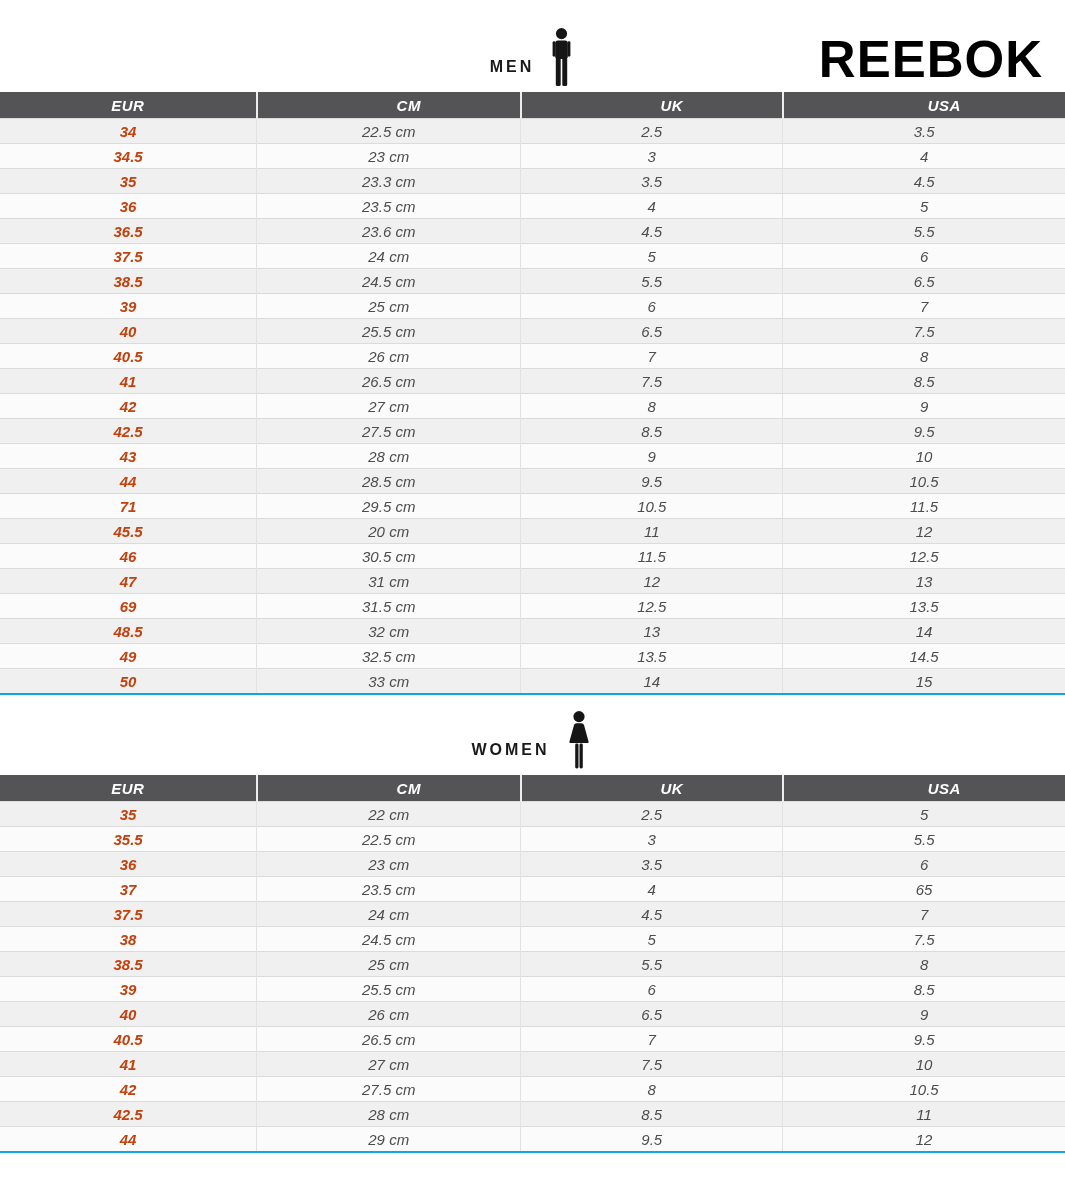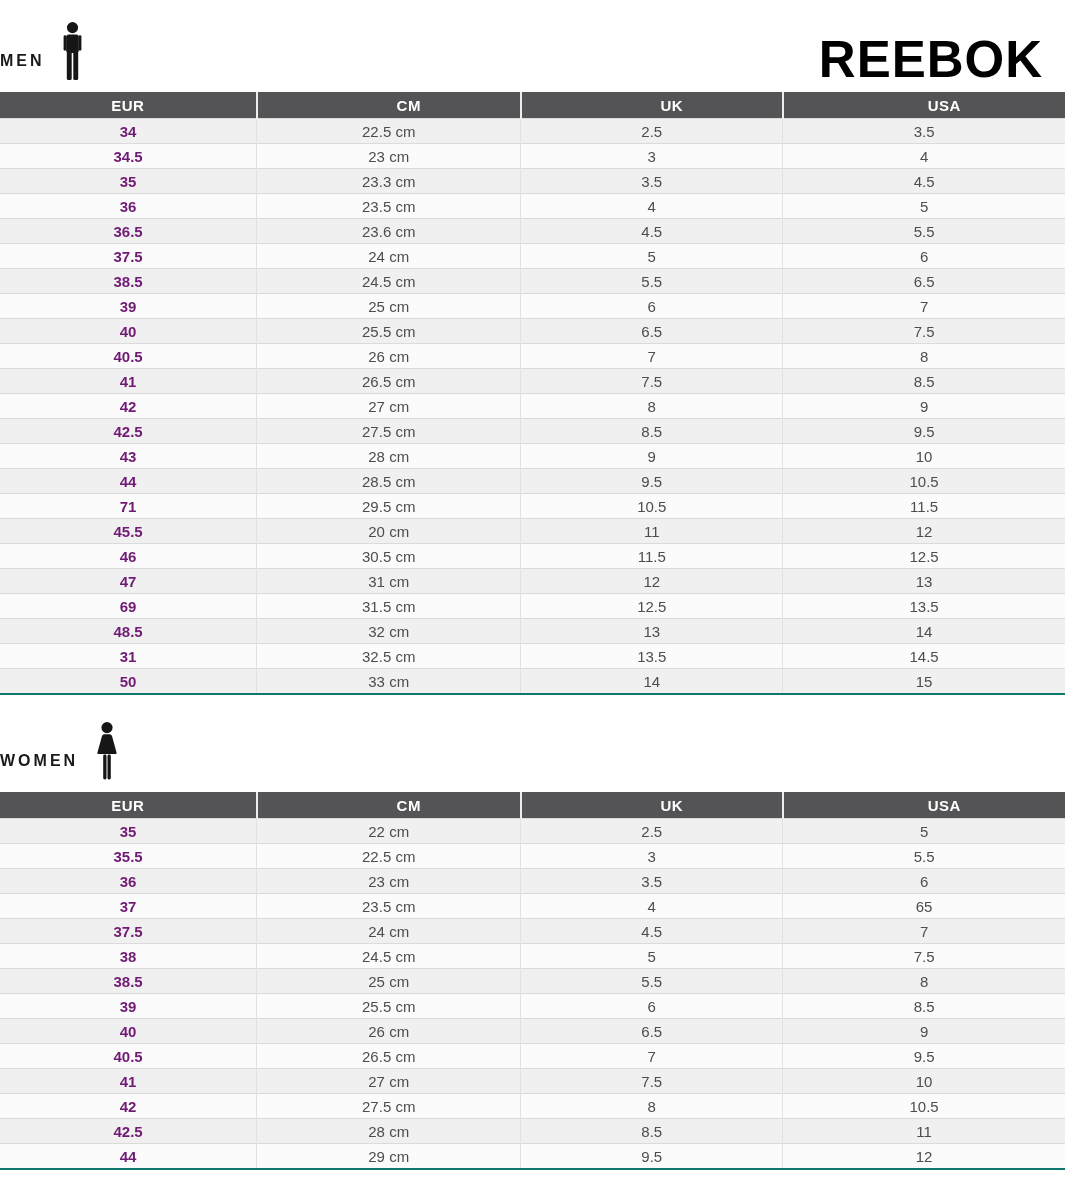--- a/index.html
+++ b/index.html
@@ -4,56 +4,57 @@
 <style>
   html,body { margin:0; padding:0; }
   body {
     width:1065px; height:1200px; background:#ffffff;
     font-family:"Liberation Sans", sans-serif;
     -webkit-font-smoothing:antialiased;
     overflow:hidden;
   }
   .band { position:relative; width:100%; }
   .band.top { height:92px; }
-  .band.mid { height:97px;border-radius:6px; }
+  .band.mid { height:80px;border-radius:6px; }
 
   .label-group {
     position:absolute; left:0; right:0; top:0; bottom:0;
-    display:flex; justify-content:flex-start; align-items:flex-end;
-    gap:14px; padding-bottom:6px; box-sizing:border-box;
+    display:flex; justify-content:center; align-items:flex-end;
+    gap:14px; padding-bottom:0; box-sizing:border-box;
   }
   .section-label {
     font-weight:bold; font-size:16px; letter-spacing:3px;
     color:#1a1a1a; margin-bottom:16px;
   }
   .figure-icon svg { display:block; fill:#161616; }
 
   .logo {
     position:absolute; top:18px; right:22px;
     font-size:51px; font-weight:900; letter-spacing:1px;
     color:#000; line-height:1;margin-top:16px;
   }
 
   table.size-table {
     width:100%; border-collapse:collapse; table-layout:fixed;
-    border-bottom:2px solid #0f766e;
+    border-bottom:2px solid #0ea5e9;
+    font-style:italic;
   }
   table.size-table thead th {
     background:#545456; color:#ffffff;
     font-size:15px; font-weight:bold; letter-spacing:0.5px;
     height:26px; padding:0; text-align:center;
   }
   table.size-table thead th + th { border-left:2px solid #ededed;padding-left:40px; }
   table.size-table tbody td {
     height:24px; padding:0; text-align:center;
     font-size:15px; color:#4d4d4d;
     border-top:1px solid #dbdbdb;
   }
   table.size-table tbody td + td { border-left:1px solid #e2e2e2; }
-  table.size-table tbody td:first-child { font-weight:bold; color:#701a75; }
+  table.size-table tbody td:first-child { font-weight:bold; color:#c2410c; }
   table.size-table tbody tr:nth-child(odd)  { background:#f0f0f0; }
   table.size-table tbody tr:nth-child(even) { background:#fbfbfb; }
 </style>
 </head>
 <body>
 
 <div class="band top">
   <div class="label-group">
     <span class="section-label">MEN</span>
     <span class="figure-icon">
@@ -206,21 +207,21 @@
         <td>12.5</td>
         <td>13.5</td>
       </tr>
       <tr>
         <td>48.5</td>
         <td>32 cm</td>
         <td>13</td>
         <td>14</td>
       </tr>
       <tr>
-        <td>31</td>
+        <td>49</td>
         <td>32.5 cm</td>
         <td>13.5</td>
         <td>14.5</td>
       </tr>
       <tr>
         <td>50</td>
         <td>33 cm</td>
         <td>14</td>
         <td>15</td>
       </tr>

